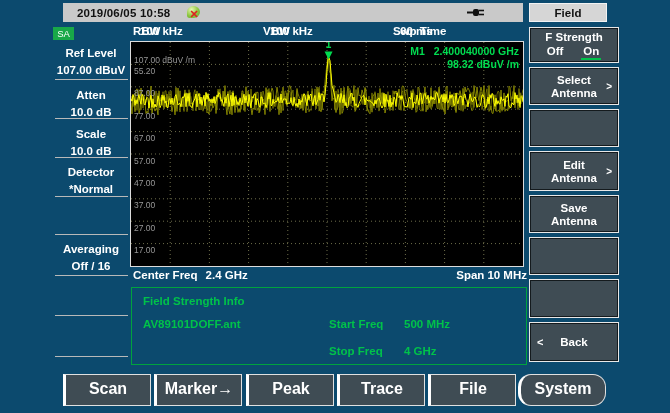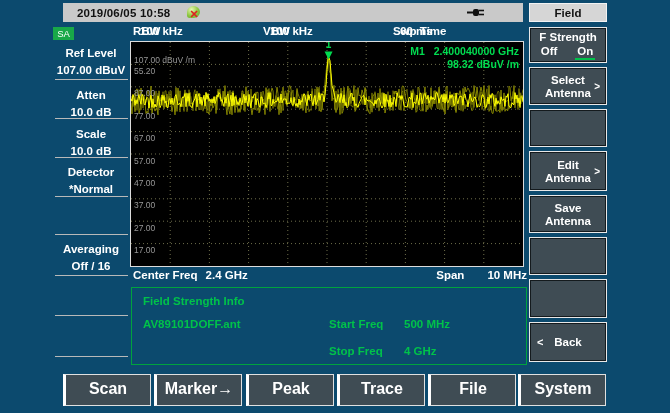--- a/index.html
+++ b/index.html
@@ -15,21 +15,21 @@
   .neticon { position:relative; width:15px; height:14px; margin-left:16px; }
   .neticon .globe { position:absolute; left:1px; top:0; width:13px; height:12px;
     border-radius:50% 50% 50% 20%; background:radial-gradient(circle at 35% 30%, #e8f7b0, #8dc63f 55%, #5a9e2f); }
   .neticon .nx { position:absolute; left:3px; top:3px; color:#d22; font-size:11px; font-weight:bold; line-height:11px; }
   .plug { position:absolute; right:38px; top:3px; width:18px; height:13px; }
 
   
   .menu-title { position:absolute; left:529px; top:3px; width:78px; height:19px;
     background:#d6d6d6; border:1px solid #f2f2f2; color:#111; font-size:11.5px; font-weight:bold;
     display:flex; align-items:center; justify-content:center; }
-  .skey { position:absolute; left:529px; width:78px; background:#3f4c54;
+  .skey { position:absolute; left:529px; width:90px; background:#3f4c54;
     border:1px solid #e8e8e8; box-shadow:inset 0 0 0 1px #141a1d;
     color:#fff; font-size:11.5px; font-weight:bold;
     display:flex; flex-direction:column; align-items:center; justify-content:center; gap:1px; }
   .skey .arrow-r { position:absolute; right:6px; top:50%; transform:translateY(-44%); font-size:10px; }
   .skey .arrow-l { position:absolute; left:7px; top:50%; transform:translateY(-50%); font-size:11px; }
   .togglerow { display:flex; gap:18px; margin-top:1px; }
   .togglerow .on { border-bottom:2px solid #00c24a; padding:0 2px 1px 2px; }
 
   
   .badge { position:absolute; left:53px; top:27px; width:21px; height:13px;
@@ -52,21 +52,21 @@
   .mreadout { position:absolute; right:4px; top:3px; text-align:right;
     color:#00dc50; font-size:10.5px; font-weight:bold; line-height:13px; white-space:nowrap; }
   .mreadout .fsep { margin-left:9px; }
 
   
   .freqrow { position:absolute; left:130px; top:269px; width:397px; height:16px;
     color:#fff; font-size:11.5px; font-weight:bold; }
   .freqrow .cf { position:absolute; left:3px; }
   .freqrow .cfv { margin-left:8px; }
   .freqrow .sp { position:absolute; right:0; }
-  .freqrow .spv { margin-left:23px; }
+  .freqrow .spv { margin-left:3px; }
 
   
   .fbox { position:absolute; left:131px; top:287px; width:396px; height:78px;
     border:1px solid #00a33e; color:#00c24a; font-size:11.5px; font-weight:bold; }
   .fbox span { position:absolute; white-space:nowrap; }
 
   
   .bkey { position:absolute; top:374px; height:32px; width:88px;
     background:#3f4c54; border:1px solid #e0e0e0; border-left:3px solid #fff;
     color:#fff; font-size:16px; font-weight:bold; text-align:center; line-height:28px; }
@@ -225,15 +225,15 @@
     <span style="left:272px;top:30px;">500 MHz</span>
     <span style="left:197px;top:57px;">Stop Freq</span>
     <span style="left:272px;top:57px;">4 GHz</span>
   </div>
 
   <div class="bkey" style="left:63px;">Scan</div>
   <div class="bkey" style="left:154px;">Marker→</div>
   <div class="bkey" style="left:246px;">Peak</div>
   <div class="bkey" style="left:337px;">Trace</div>
   <div class="bkey" style="left:428px;">File</div>
-  <div class="bkey" style="left:518px;">System</div>
+  <div class="bkey" style="left:518px;border-radius:13px;">System</div>
 
 </div>
 
 </body></html>

